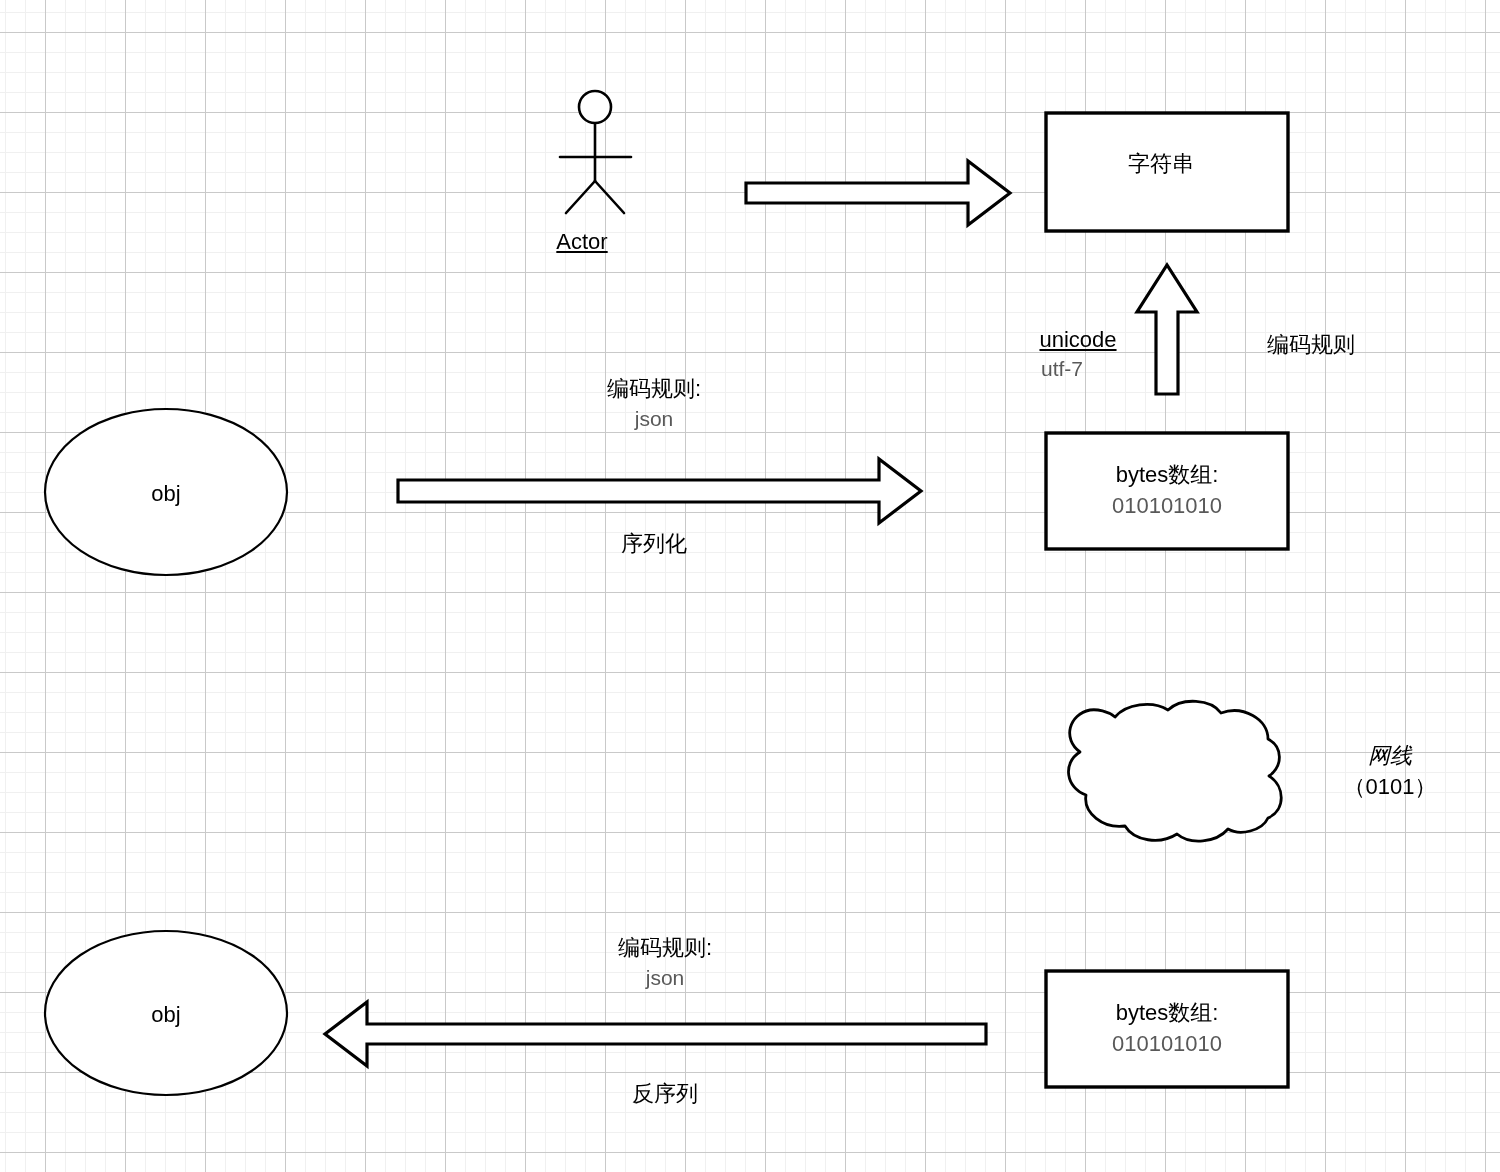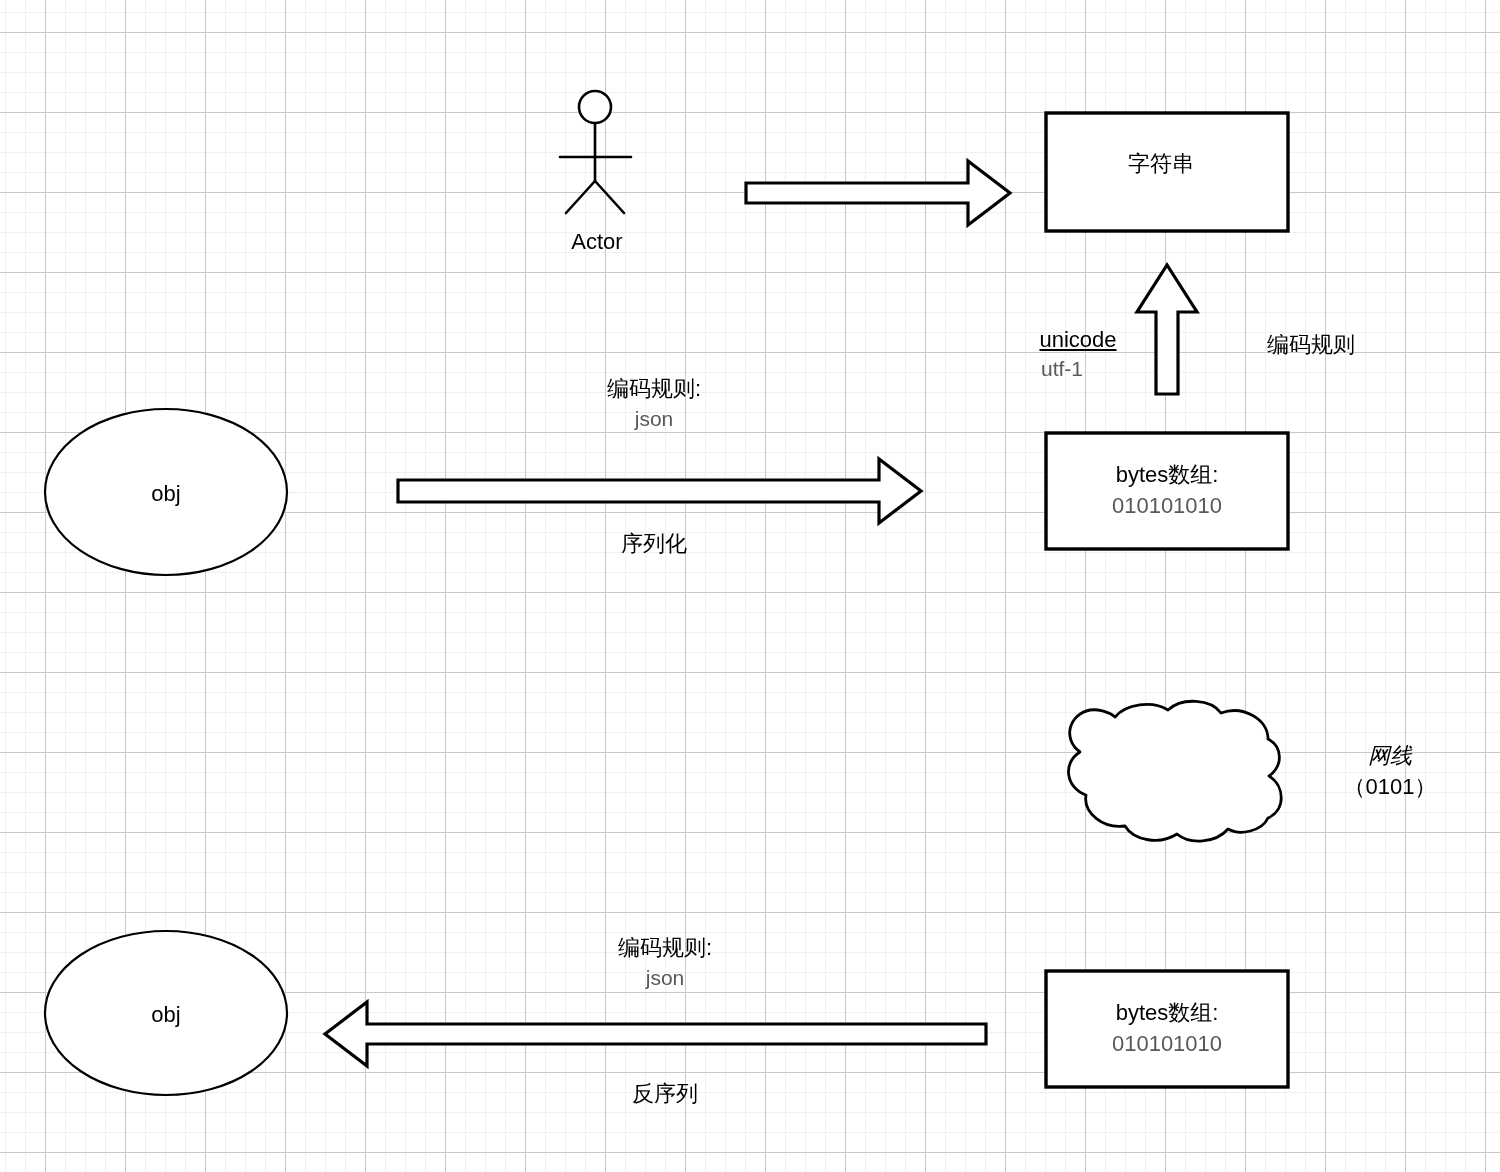--- a/index.html
+++ b/index.html
@@ -127,26 +127,26 @@
     <g>
       <ellipse cx="166" cy="1013" rx="121" ry="82" fill="#ffffff" stroke="#000000" stroke-width="2.2"></ellipse>
     </g>
 
     <g>
       <path d="M 986,1024 L 367,1024 L 367,1002 L 325,1034 L 367,1066 L 367,1044 L 986,1044 Z" fill="#ffffff" stroke="#000000" stroke-width="3.2" stroke-linejoin="miter"></path>
     </g>
 
   </svg>
 
-  <div class="lbl t22 center-text lbl-dark" style="left:597px; top:228px;">Actor</div>
+  <div class="lbl t22 center-text lbl-dark" style="left:582px; top:228px;text-decoration:underline;">Actor</div>
 
   <div class="box-label t22 lbl-dark" style="left:1046px; top:150px; width:206px;margin-left:12px;">字符串</div>
 
   <div class="lbl t22 center-text lbl-dark" style="left:1078px; top:326px;text-decoration:underline;">unicode</div>
-  <div class="lbl t21 center-text lbl-gray" style="left:1062px; top:356px;">utf-1</div>
+  <div class="lbl t21 center-text lbl-gray" style="left:1062px; top:356px;">utf-7</div>
 
   <div class="lbl t22 center-text lbl-dark" style="left:1311px; top:331px;">编码规则</div>
 
   <div class="box-label t22 lbl-dark" style="left:1046px; top:461px; width:242px;">bytes数组:</div>
   <div class="box-label t22 lbl-gray" style="left:1046px; top:492px; width:242px;">010101010</div>
 
   <div class="lbl t22 center-text lbl-dark" style="left:166px; top:480px;">obj</div>
 
   <div class="lbl t22 center-text lbl-dark" style="left:654px; top:375px;">编码规则:</div>
   <div class="lbl t21 center-text lbl-gray" style="left:654px; top:406px;">json</div>

